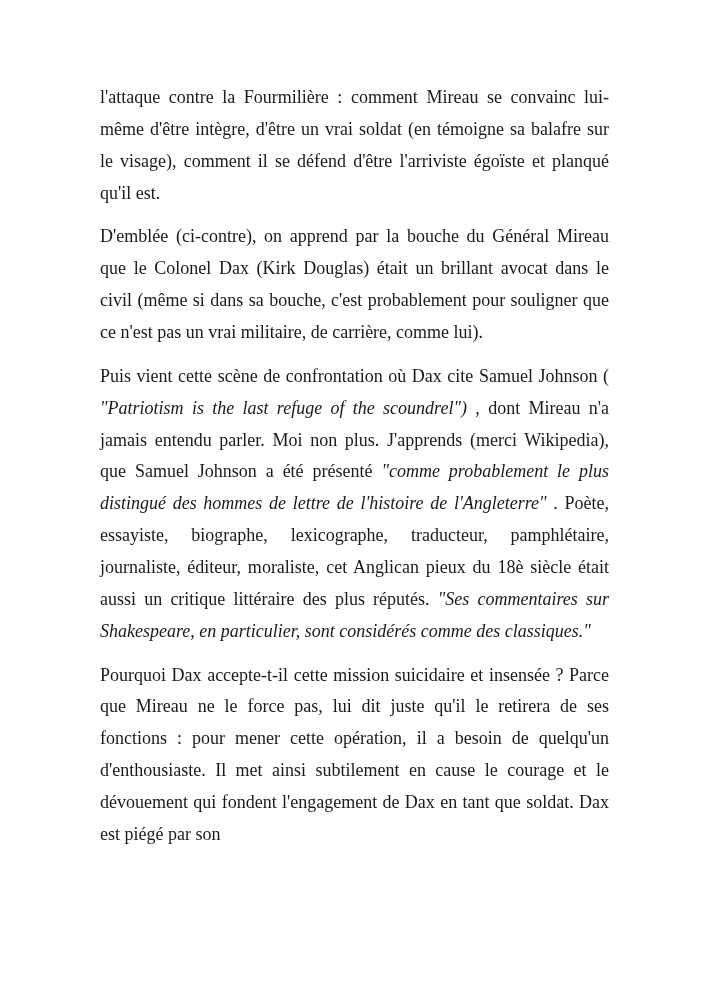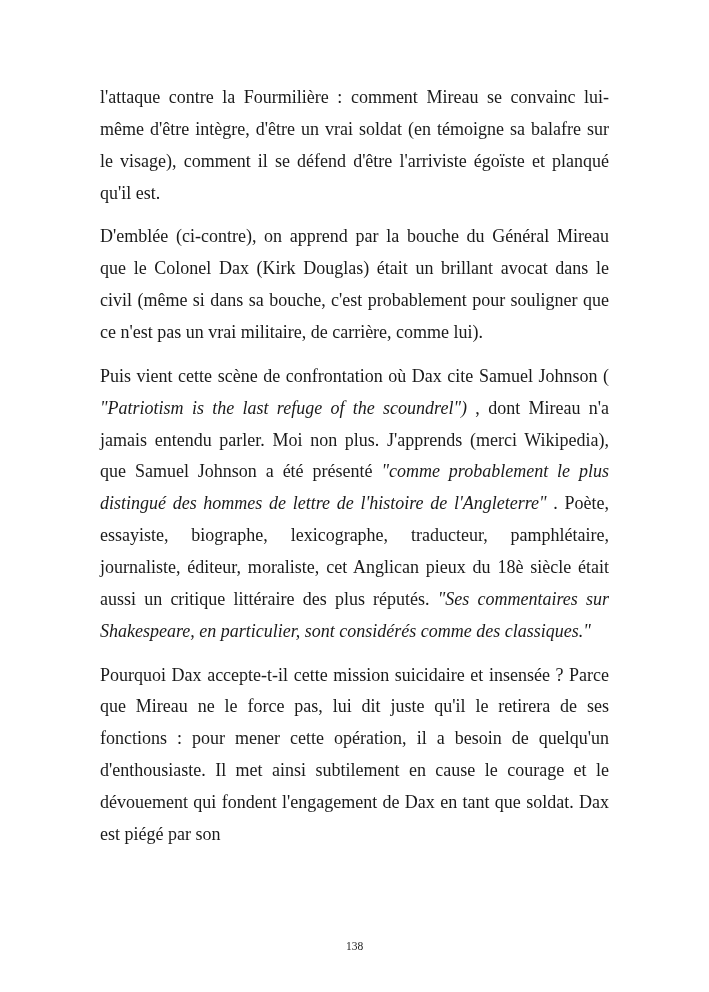--- a/index.html
+++ b/index.html
@@ -59,14 +59,13 @@
     <p class="para">
       <span>D'emblée (ci-contre), on apprend par la bouche du Général Mireau que le Colonel Dax (Kirk Douglas) était un brillant avocat dans le civil (même si dans sa bouche, c'est probablement pour souligner que ce n'est pas un vrai militaire, de carrière, comme lui).</span>
     </p>
     <p class="para">
       <span>Puis vient cette scène de confrontation où Dax cite Samuel Johnson ( </span><span class="it">"Patriotism is the last refuge of the scoundrel")</span><span> , dont Mireau n'a jamais entendu parler. Moi non plus. J'apprends (merci Wikipedia), que Samuel Johnson a été présenté </span><span class="it">"comme probablement le plus distingué des hommes de lettre de l'histoire de l'Angleterre"</span><span> . Poète, essayiste, biographe, lexicographe, traducteur, pamphlétaire, journaliste, éditeur, moraliste, cet Anglican pieux du 18è siècle était aussi un critique littéraire des plus réputés. </span><span class="it">"Ses commentaires sur Shakespeare, en particulier, sont considérés comme des classiques."</span>
     </p>
     <p class="para">
       <span>Pourquoi Dax accepte-t-il cette mission suicidaire et insensée ? Parce que Mireau ne le force pas, lui dit juste qu'il le retirera de ses fonctions : pour mener cette opération, il a besoin de quelqu'un d'enthousiaste. Il met ainsi subtilement en cause le courage et le dévouement qui fondent l'engagement de Dax en tant que soldat. Dax est piégé par son</span>
     </p>
   </div>
-  <div class="page-number">138</div>
 </div>
 
 </body></html>

